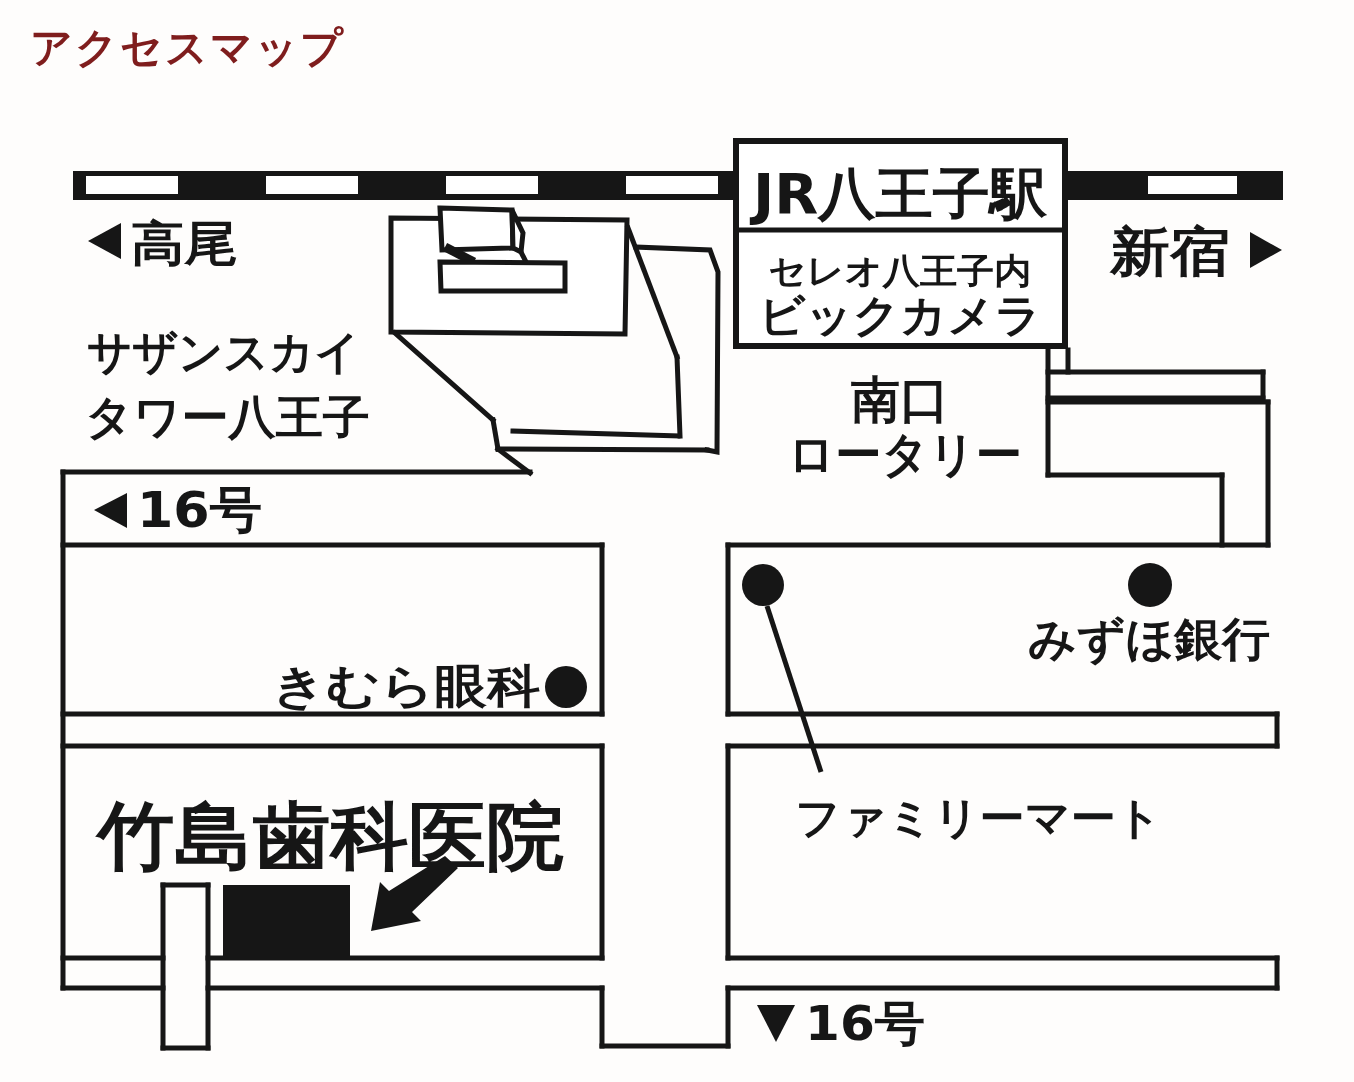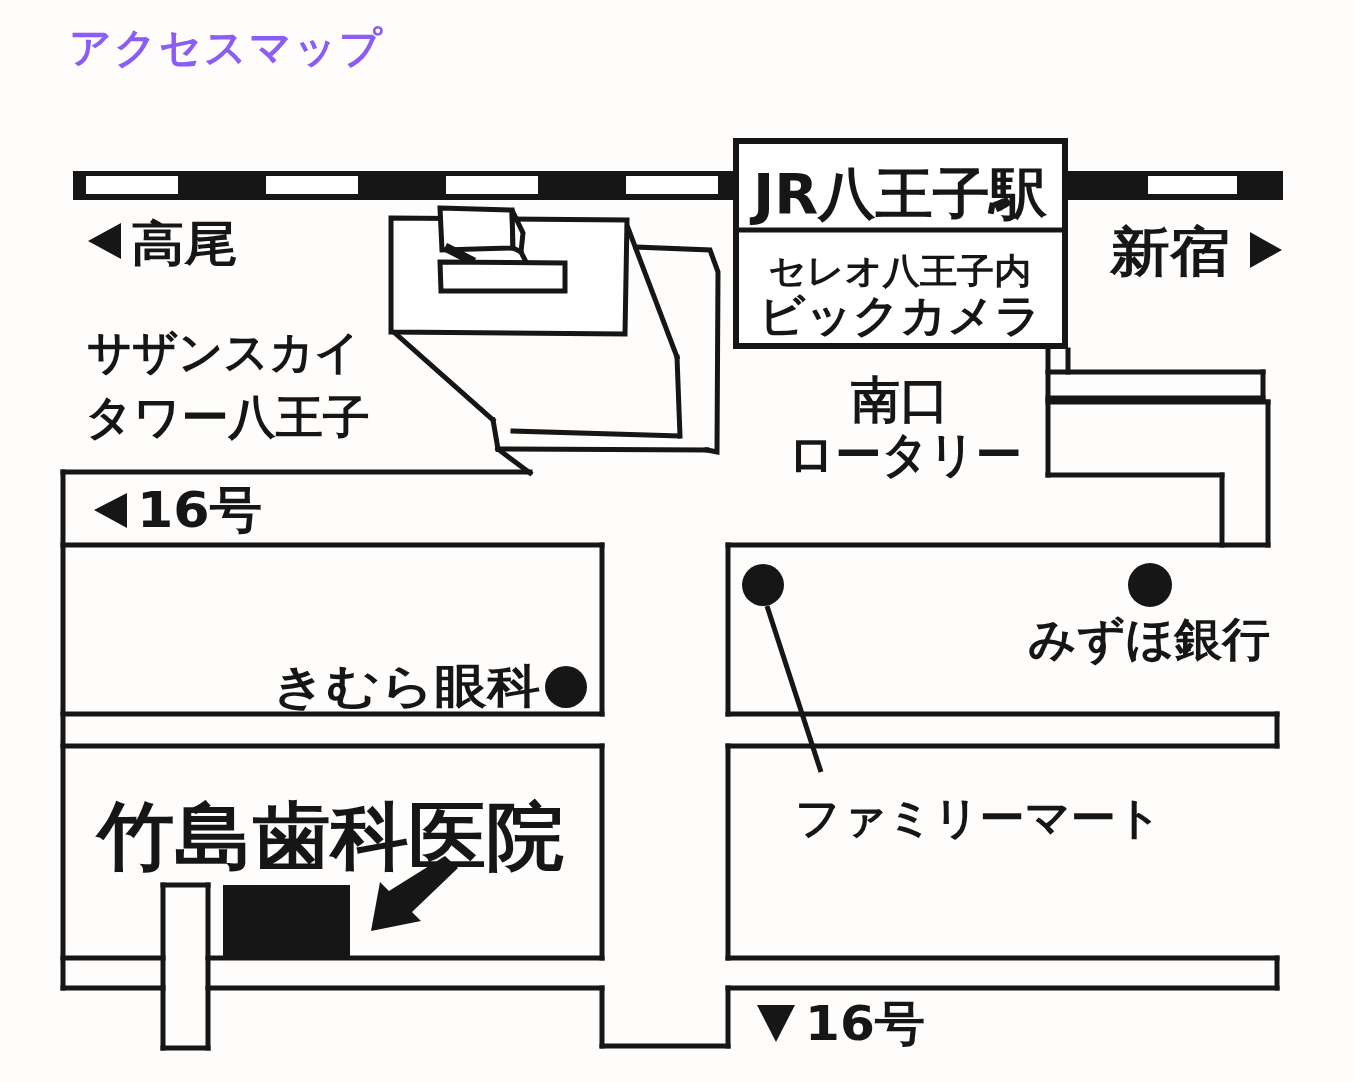--- a/index.html
+++ b/index.html
@@ -1,19 +1,19 @@
 <!DOCTYPE html>
 <html><head>
 <meta charset="utf-8">
 <style>
   html,body{margin:0;padding:0;background:#ffffff;}
   .page{position:relative;width:1354px;height:1082px;background:#fefdfc;overflow:hidden;
         font-family:"DejaVu Sans","Liberation Sans",sans-serif;}
   .page-title{position:absolute;left:30px;top:20px;font-size:42px;font-weight:700;
-              letter-spacing:2px;color:#8b5cf6;margin-left:39px;}
+              letter-spacing:2px;color:#7f1d1d;}
   svg{position:absolute;left:0;top:0;}
   svg text{font-family:"DejaVu Sans","Liberation Sans",sans-serif;font-weight:700;fill:#161616;}
 </style>
 </head>
 <body>
 
 <div class="page">
   <div class="page-title">アクセスマップ</div>
 
   <svg width="1354" height="1082" viewBox="0 0 1354 1082">

